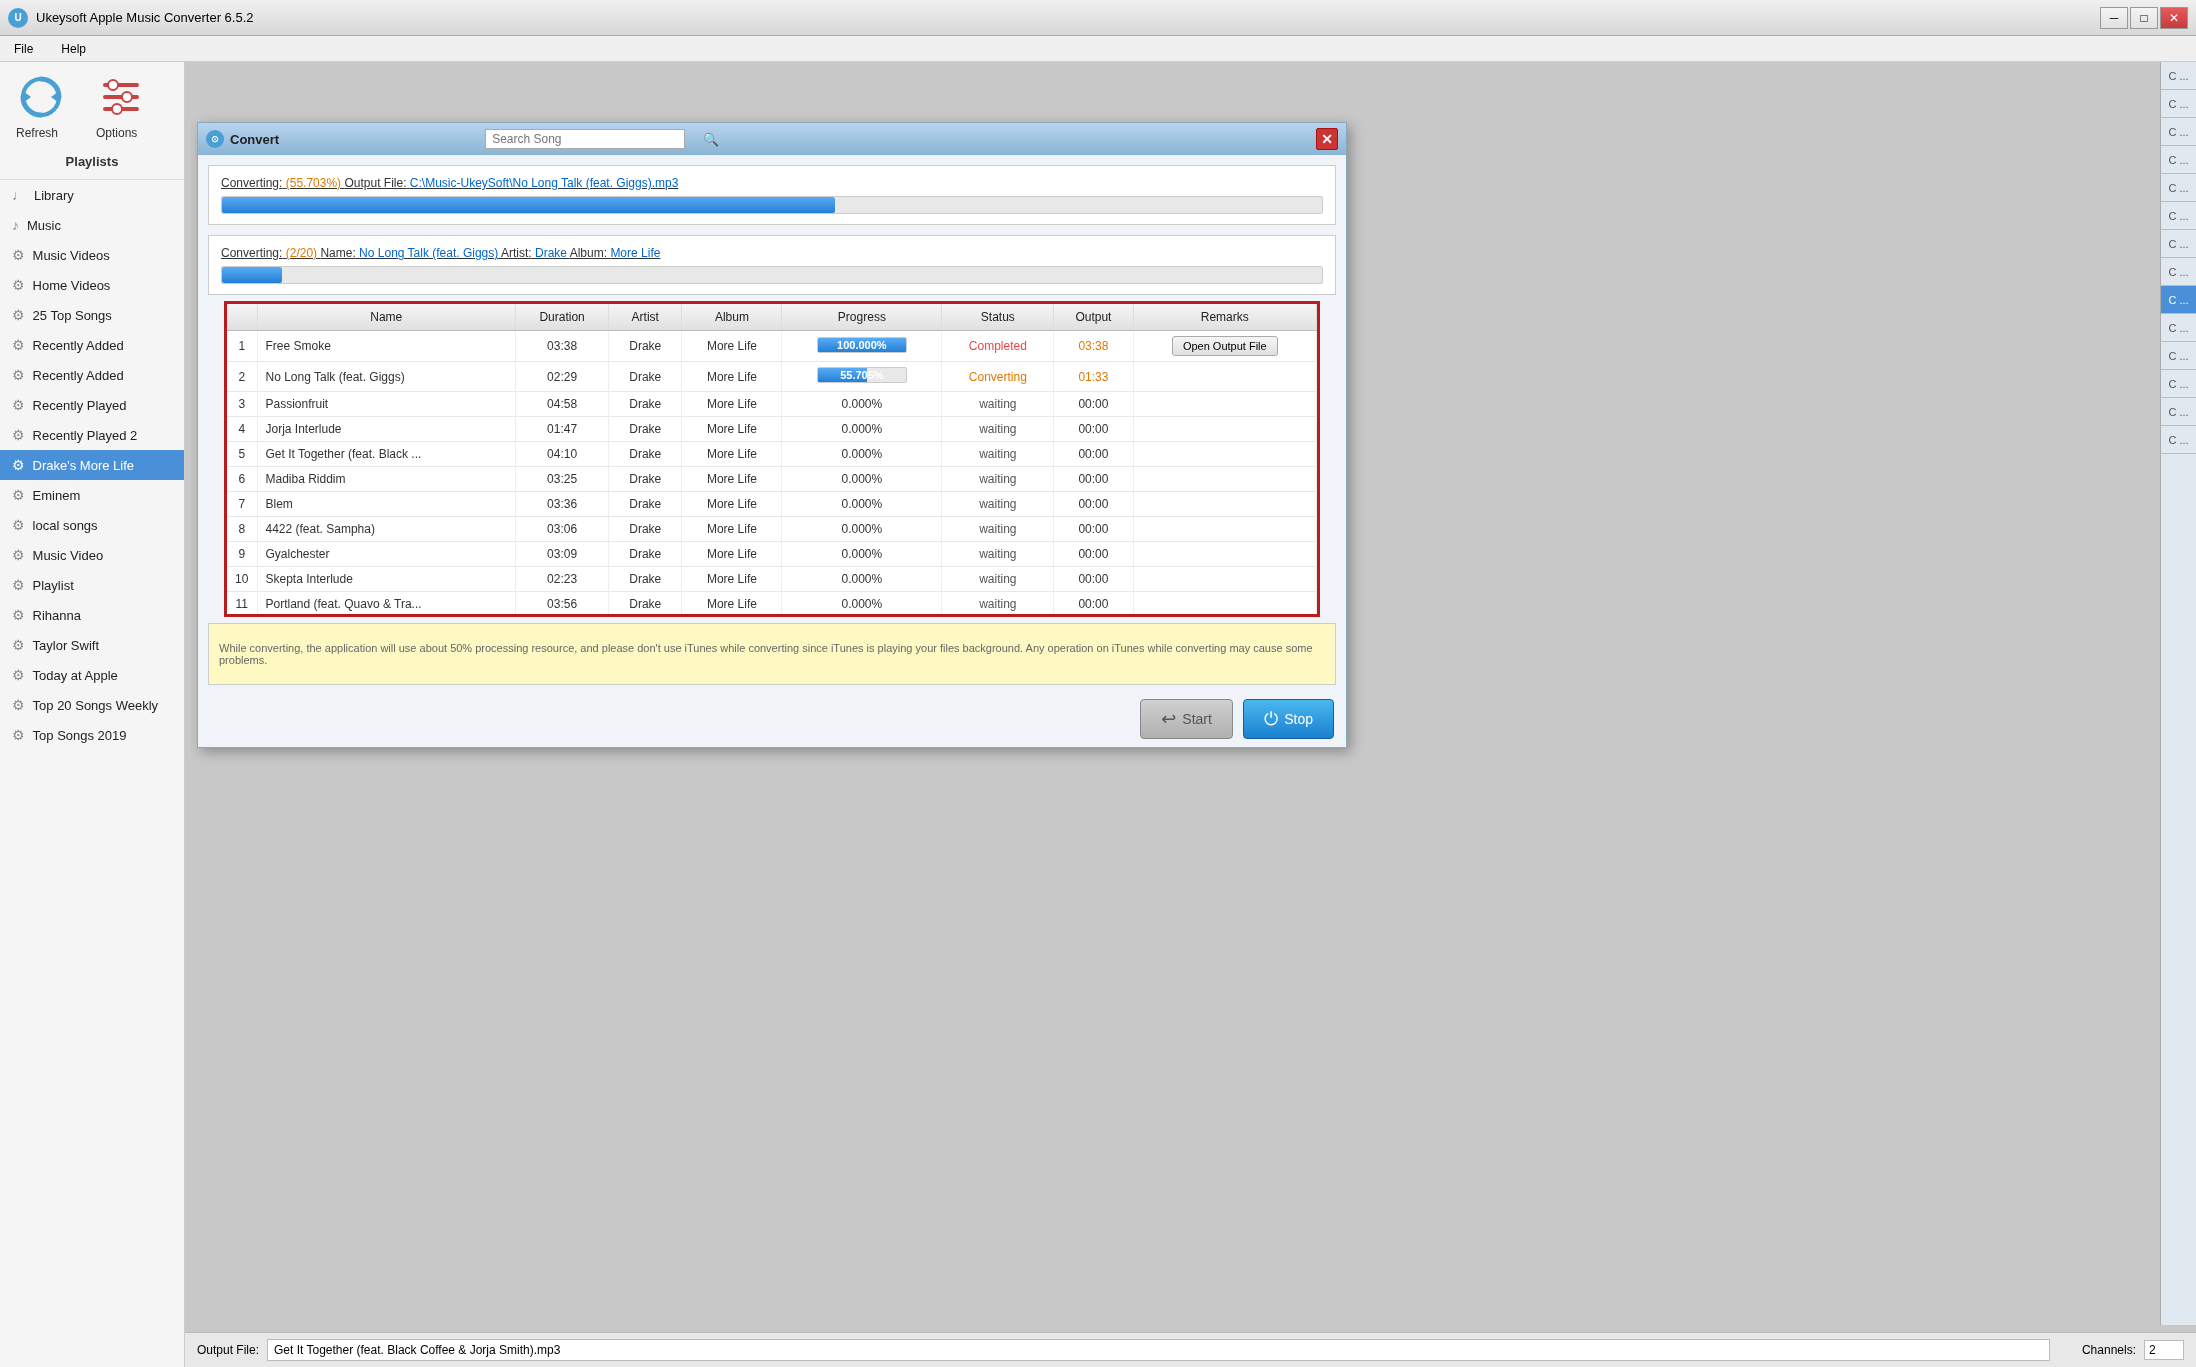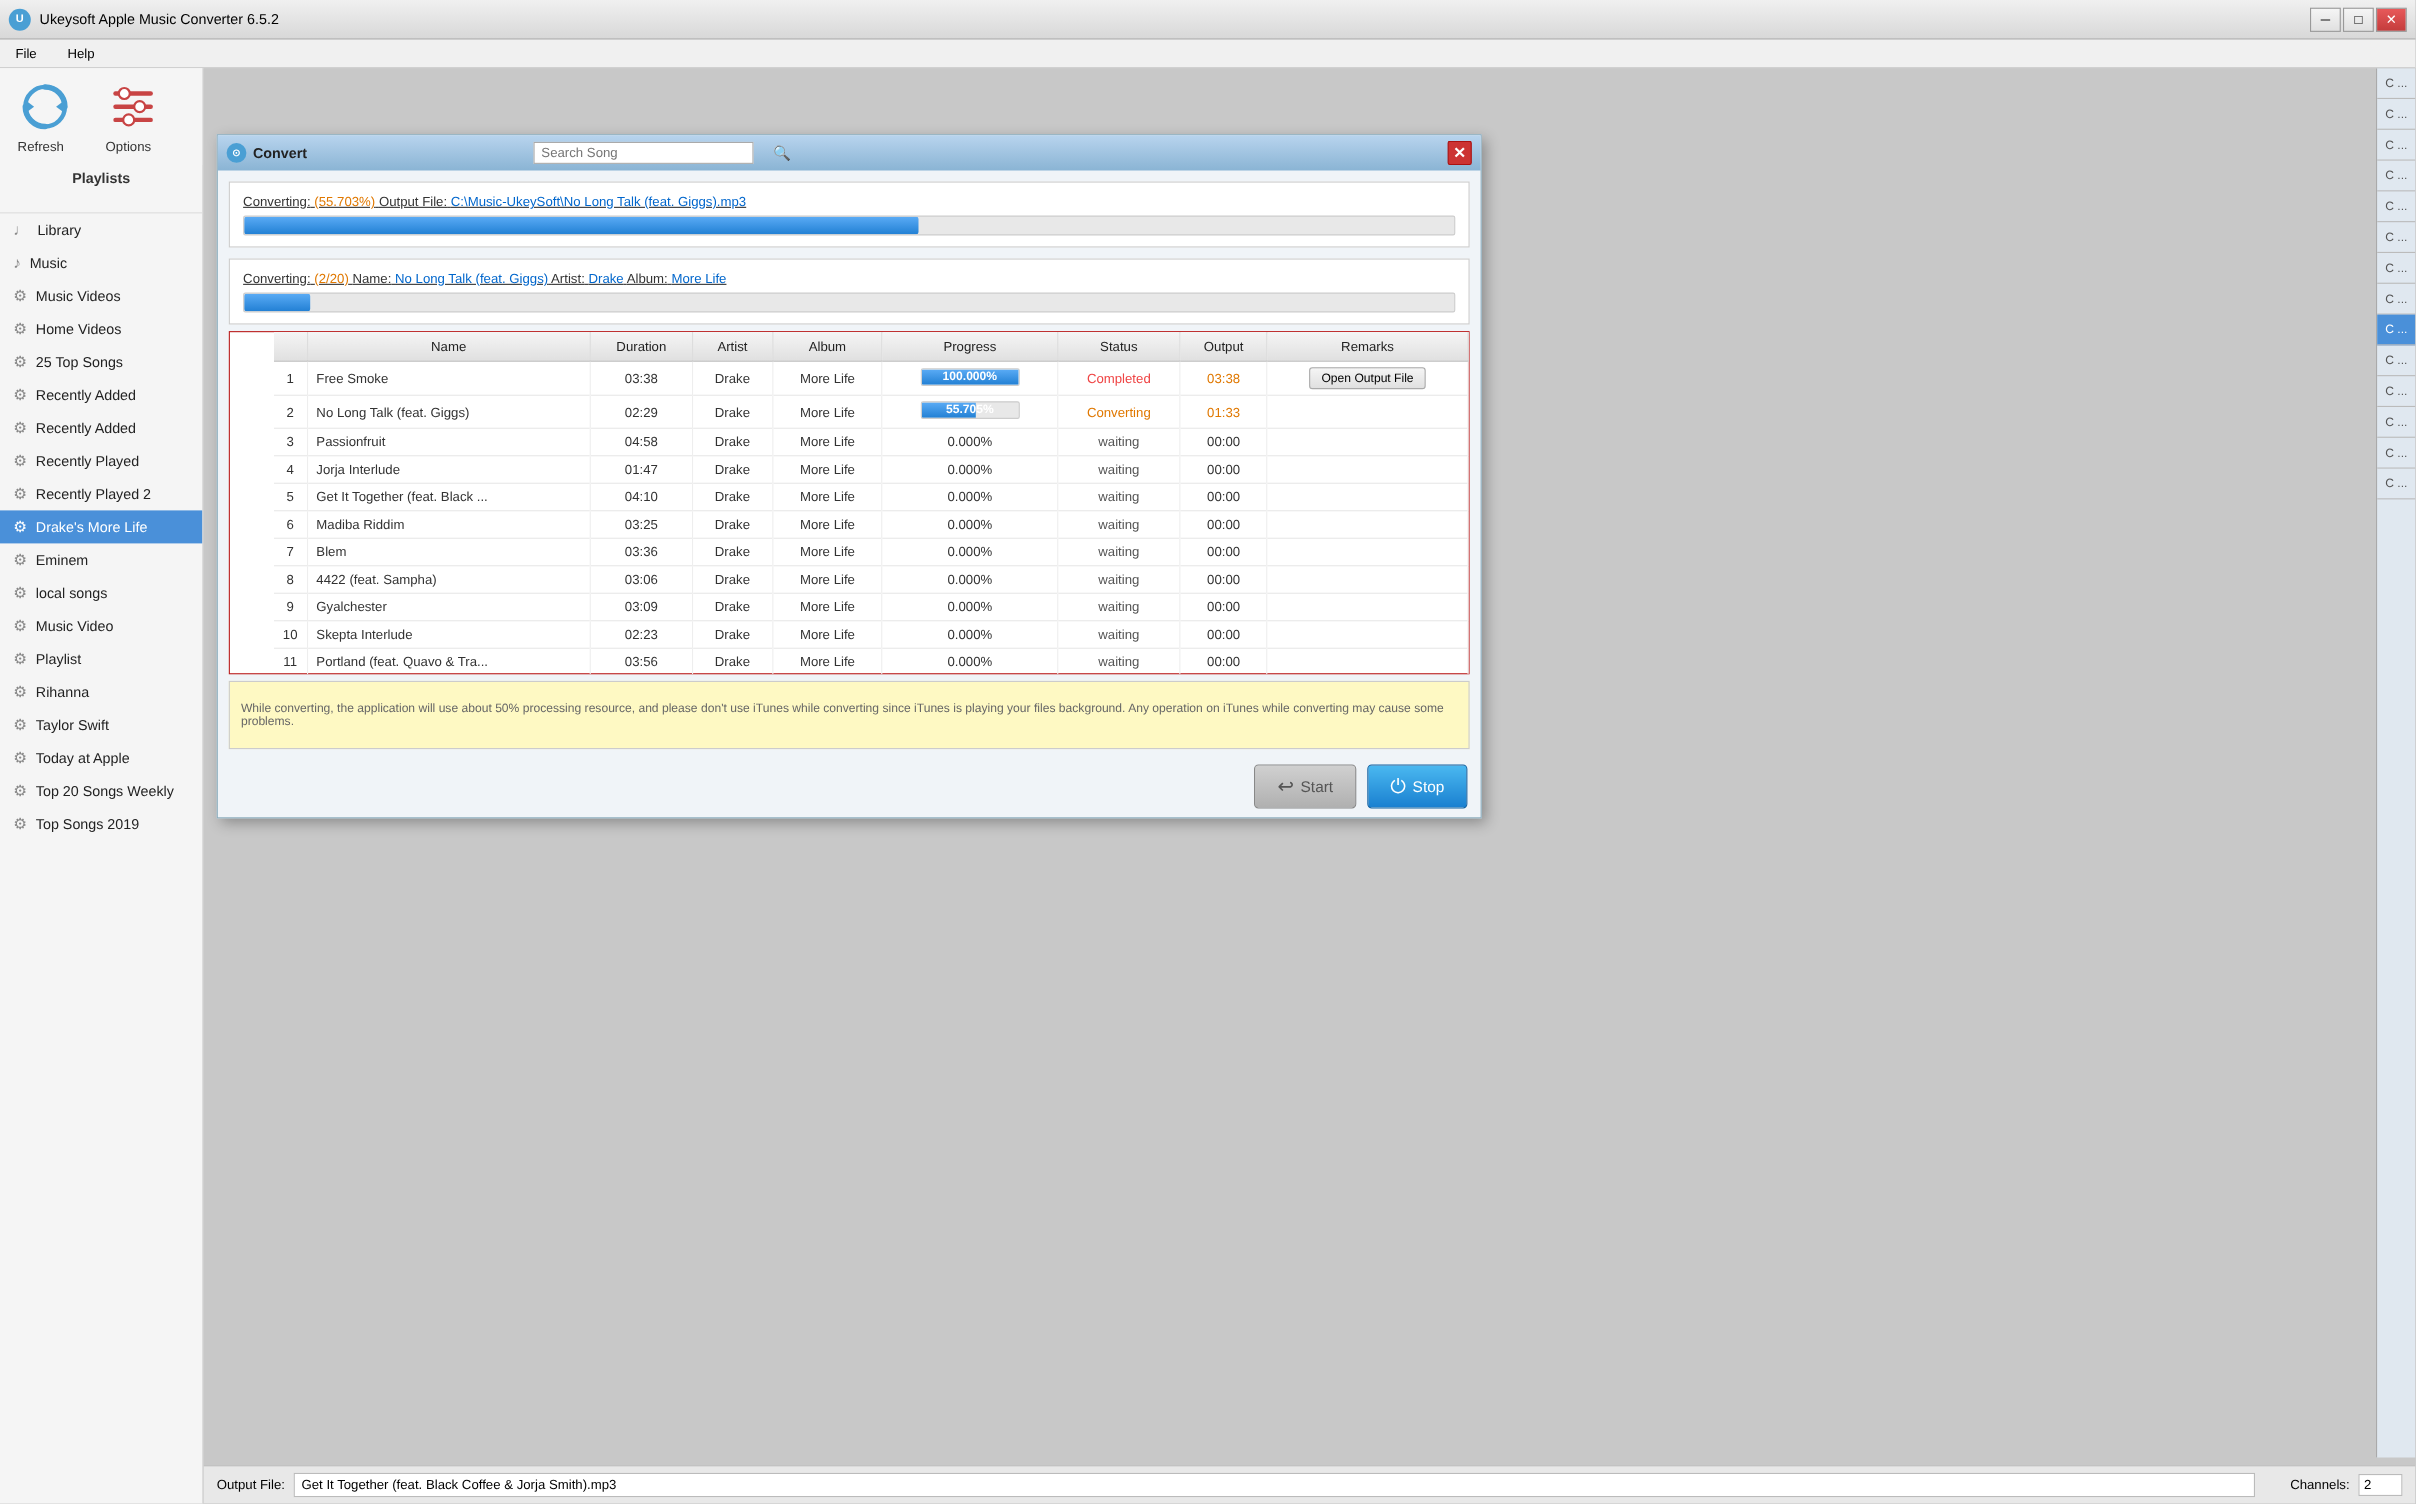--- a/index.html
+++ b/index.html
@@ -122,21 +122,21 @@
     .refresh-svg { width: 48px; height: 48px; }
 
     
     .options-svg { width: 44px; height: 44px; }
 
     
     .playlists-header {
       font-size: 13px;
       font-weight: bold;
       text-align: center;
-      padding: 4px 0 24px;
+      padding: 4px 0 10px;
       color: #333;
       border-bottom: 1px solid #ddd;
     }
 
     
     .sidebar-item {
       display: flex;
       align-items: center;
       gap: 8px;
       padding: 7px 12px;
@@ -244,24 +244,23 @@
       background: linear-gradient(to bottom, #5aabf5, #2280d4);
       border-radius: 2px;
     }
     .progress-bar-fill.small {
       width: 60px;
       background: linear-gradient(to bottom, #5aabf5, #2280d4);
     }
 
     
     .song-table-container {
-      margin: 4px 10px;
-      border: 1px solid #b91c1c;
+      margin: 4px 26px;
+      border: 3px solid #b91c1c;
       background: white;
-      padding-left: 40px;
     }
     table {
       width: 100%;
       border-collapse: collapse;
       font-size: 12px;
     }
     thead th {
       background: linear-gradient(to bottom, #f5f5f5, #e0e0e0);
       border-bottom: 1px solid #bbb;
       border-right: 1px solid #ddd;

